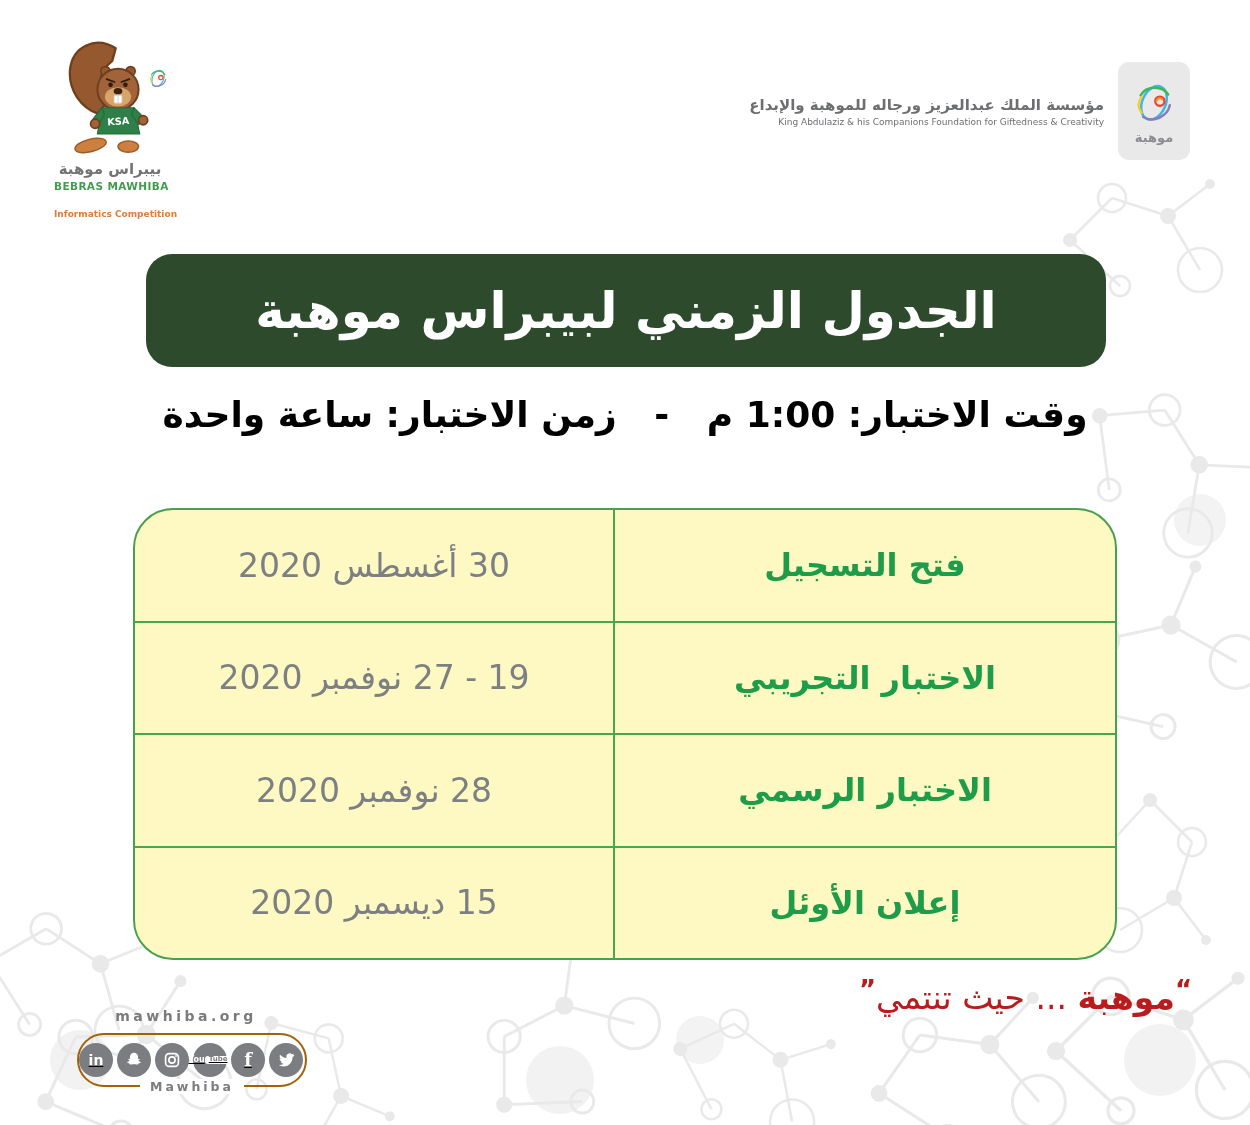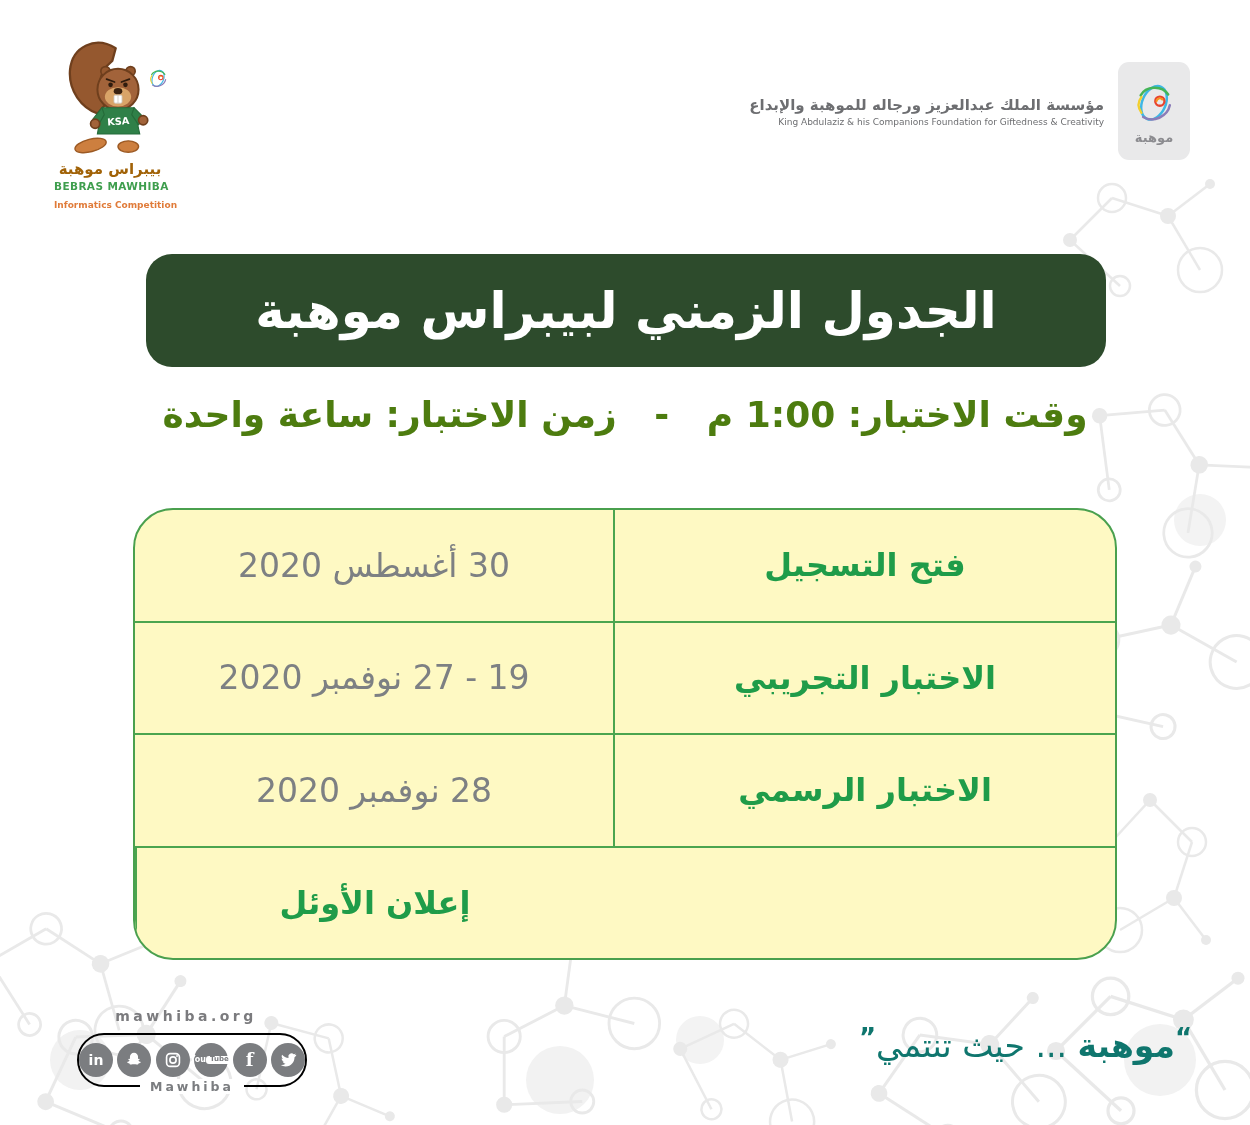--- a/index.html
+++ b/index.html
@@ -9,69 +9,69 @@
   }
   .abs{position:absolute;}
   
   #bg{position:absolute;left:0;top:0;width:1250px;height:1125px;z-index:0;}
   .layer{position:absolute;z-index:1;}
 
   
   .bebras{left:54px;top:38px;width:112px;text-align:center;}
   .bebras svg.beaver{width:92px;height:120px;display:block;margin:0 auto;}
   .bebras .mini-swirl{position:absolute;right:-4px;top:28px;width:24px;height:24px;}
-  .bebras-ar{font-size:15px;font-weight:700;color:#a16207;direction:rtl;margin-top:2px;}
+  .bebras-ar{font-size:15px;font-weight:700;color:#737373;direction:rtl;margin-top:2px;}
   .bebras-en{font-size:10.5px;font-weight:700;color:#3f9e4e;letter-spacing:.4px;margin-top:2px;white-space:nowrap;}
-  .bebras-tag{font-size:9px;font-weight:700;color:#e07b39;margin-top:8px;white-space:nowrap;}
+  .bebras-tag{font-size:9px;font-weight:700;color:#e07b39;margin-top:17px;white-space:nowrap;}
 
   
   .foundation{right:60px;top:62px;display:flex;align-items:center;gap:14px;}
   .foundation-text{text-align:right;color:#6d6e71;}
   .foundation-ar{font-size:15px;font-weight:700;direction:rtl;white-space:nowrap;}
   .foundation-en{font-size:9px;margin-top:3px;white-space:nowrap;}
   .badge-card{width:72px;height:98px;background:#e9e9ea;border-radius:11px;display:flex;flex-direction:column;align-items:center;justify-content:center;gap:3px;}
   .badge-card svg{width:50px;height:50px;}
   .badge-label{font-size:13px;font-weight:700;color:#8c8c90;direction:rtl;}
 
   
   .banner{left:146px;top:254px;width:960px;height:113px;background:#2d4b2c;border-radius:26px;
     display:flex;align-items:center;justify-content:center;}
   .banner-title{color:#ffffff;font-size:50px;font-weight:700;direction:rtl;white-space:nowrap;}
 
   
   .subtitle{left:125px;top:394px;width:1000px;text-align:center;font-size:36px;font-weight:700;
-    color:#4d7c0f;direction:rtl;white-space:pre-wrap;}
+    color:#000000;direction:rtl;white-space:pre-wrap;}
 
   
   .schedule{left:133px;top:508px;width:984px;height:452px;border:2.5px solid #4aa04e;border-radius:40px;
     background:#fef9c3;display:flex;flex-direction:column;box-sizing:border-box;overflow:hidden;}
   .srow{flex:1;display:grid;grid-template-columns:478px 1fr;}
   .srow + .srow{border-top:2px solid #4ba54f;}
   .cell{display:flex;align-items:center;justify-content:center;direction:rtl;}
   .cell-date{font-size:33px;color:#7d8083;}
   .cell-event{font-size:32px;font-weight:700;color:#1f9c49;border-left:2px solid #4ba54f;}
 
   
   .site-url{left:71px;top:1008px;width:230px;text-align:center;font-size:14px;font-weight:700;
     letter-spacing:3.5px;color:#7b7b7e;}
-  .social-pill{left:77px;top:1033px;width:230px;height:54px;border:2px solid #000000;border-radius:28px;
-    display:flex;align-items:center;justify-content:space-between;gap:4px;box-sizing:border-box;}
+  .social-pill{left:77px;top:1033px;width:230px;height:54px;border:2px solid #a16207;border-radius:28px;
+    display:flex;align-items:center;justify-content:flex-start;gap:4px;box-sizing:border-box;text-decoration:underline;}
   .sicon{width:34px;height:34px;border-radius:50%;background:#7b7d80;color:#fff;display:flex;
     align-items:center;justify-content:center;flex:0 0 auto;}
   .sicon svg{width:22px;height:22px;display:block;}
   .in-label{font-size:14px;font-weight:700;line-height:1;}
   .fb-label{font-size:18px;font-weight:700;line-height:1;font-family:"DejaVu Serif",serif;}
   .yt{display:flex;flex-direction:row;align-items:center;line-height:1.05;}
   .yt-top{font-size:8px;font-weight:700;color:#fff;}
   .yt-bottom{font-size:7px;font-weight:700;color:#7b7d80;background:#fff;border-radius:3px;padding:0 4px;}
   .brand-label{left:77px;top:1076px;width:230px;text-align:center;z-index:2;}
   .brand-label span{background:#ffffff;padding:0 10px;font-size:12.5px;font-weight:700;letter-spacing:3px;color:#7b7d80;}
 
   
-  .quote{right:58px;top:1026px;direction:rtl;color:#0f766e;font-size:33px;white-space:nowrap;}
+  .quote{right:58px;top:978px;direction:rtl;color:#b91c1c;font-size:33px;white-space:nowrap;}
   .quote .q{font-weight:700;font-size:26px;display:inline-block;transform:translateY(-10px);}
   .quote b{font-weight:800;}
 </style>
 </head>
 <body>
 
 <svg id="bg" viewBox="0 0 1250 1125" aria-hidden="true">
   <defs>
     <g id="molA" fill="none" stroke="#e9e9e9" stroke-width="2.5">
       <line x1="20" y1="70" x2="62" y2="28"></line>
@@ -169,20 +169,21 @@
   </div>
   <div class="srow">
     <div class="cell cell-date">19 - 27 نوفمبر 2020</div>
     <div class="cell cell-event">الاختبار التجريبي</div>
   </div>
   <div class="srow">
     <div class="cell cell-date">28 نوفمبر 2020</div>
     <div class="cell cell-event">الاختبار الرسمي</div>
   </div>
   <div class="srow">
+    <div class="cell cell-date">15 ديسمبر 2020</div>
     <div class="cell cell-event">إعلان الأوئل</div>
   </div>
 </div>
 
 <div class="abs layer site-url">mawhiba.org</div>
 <div class="abs layer social-pill">
   <span class="sicon">
     <span class="in-label">in</span>
   </span>
   <span class="sicon">

